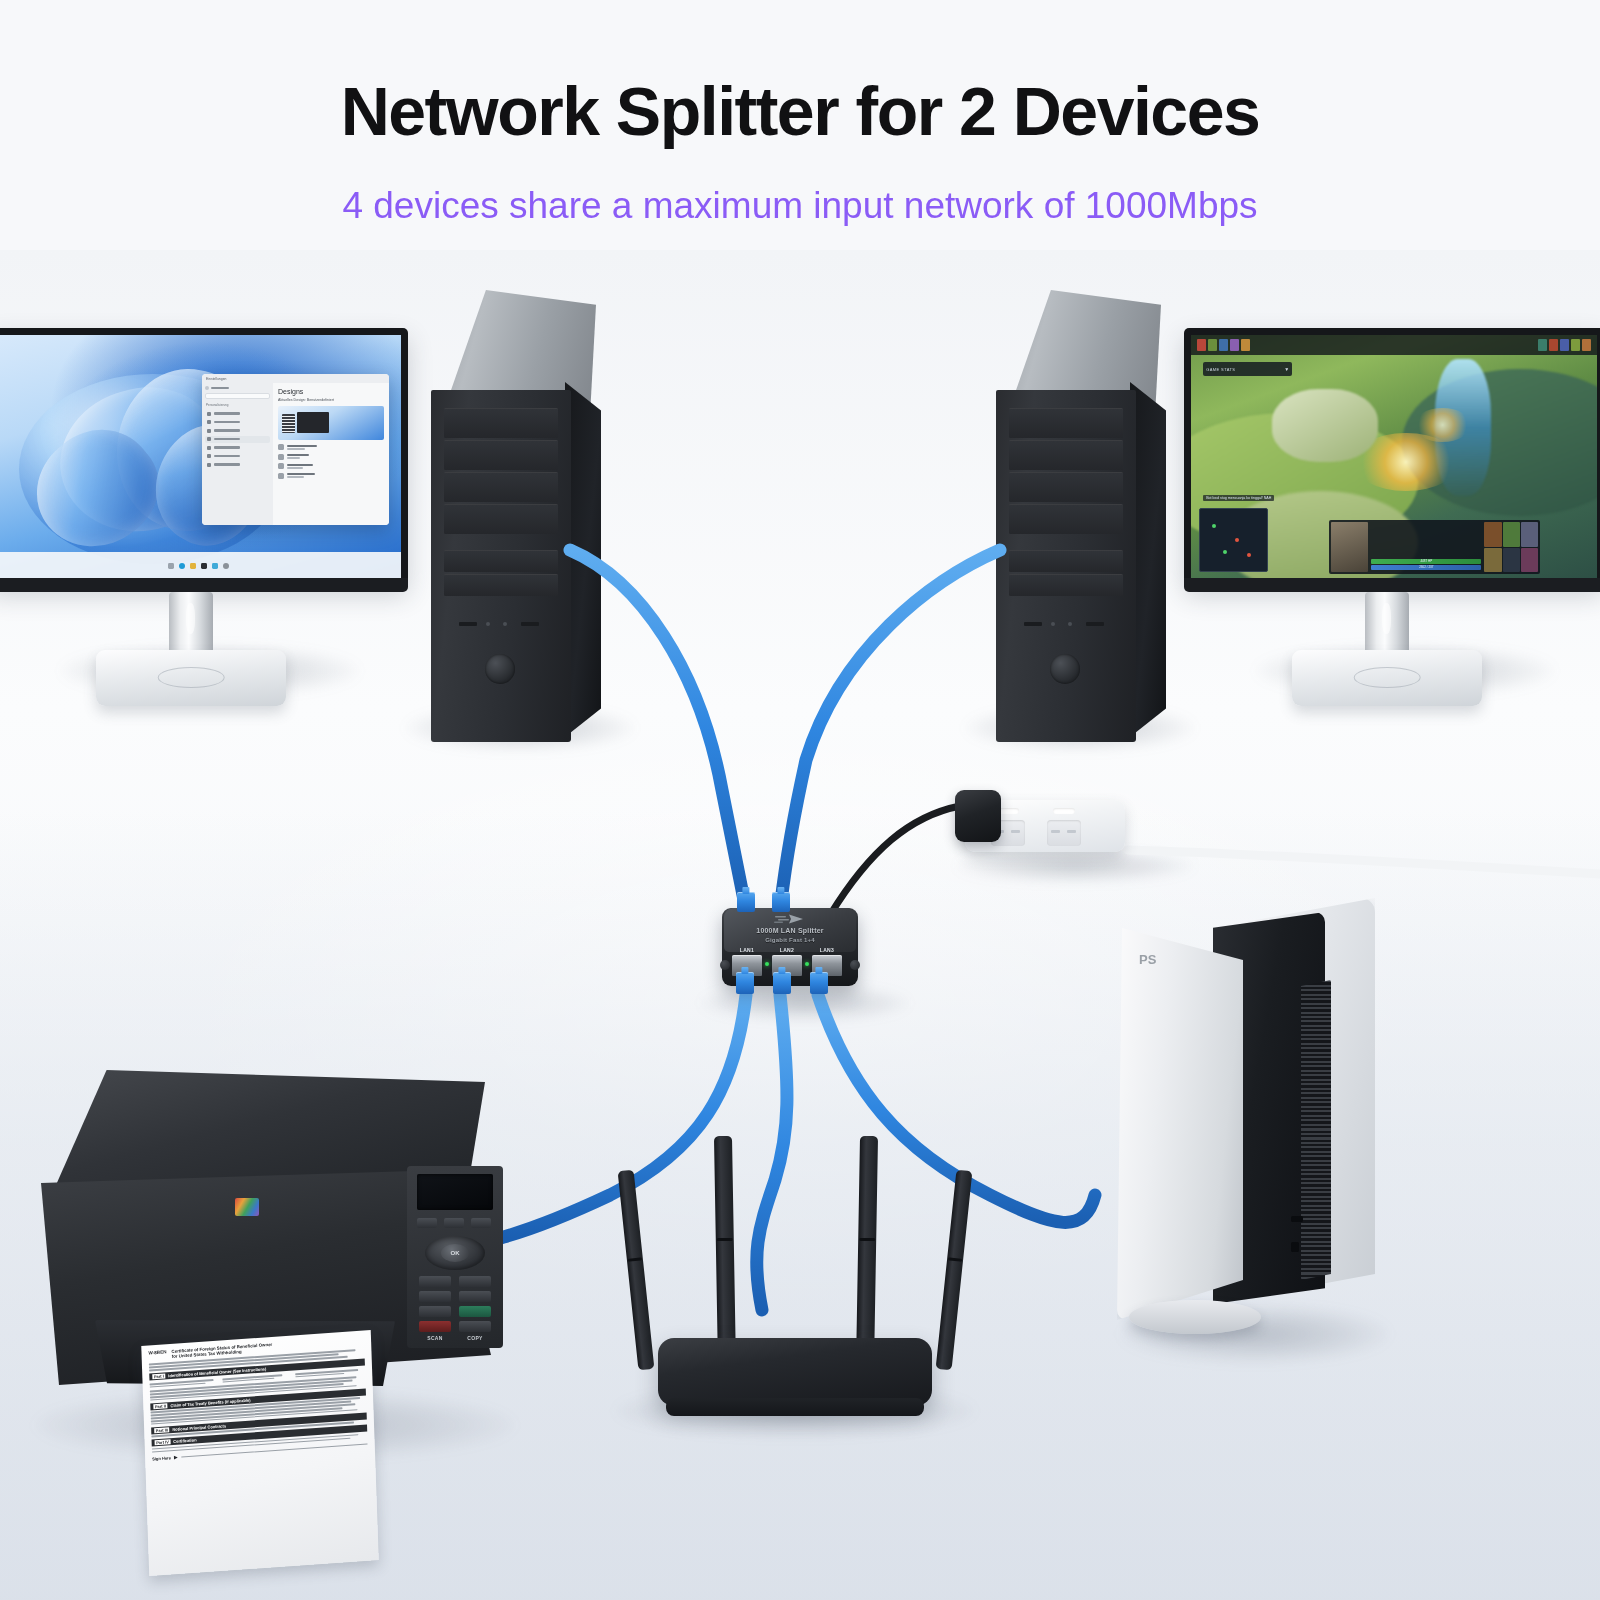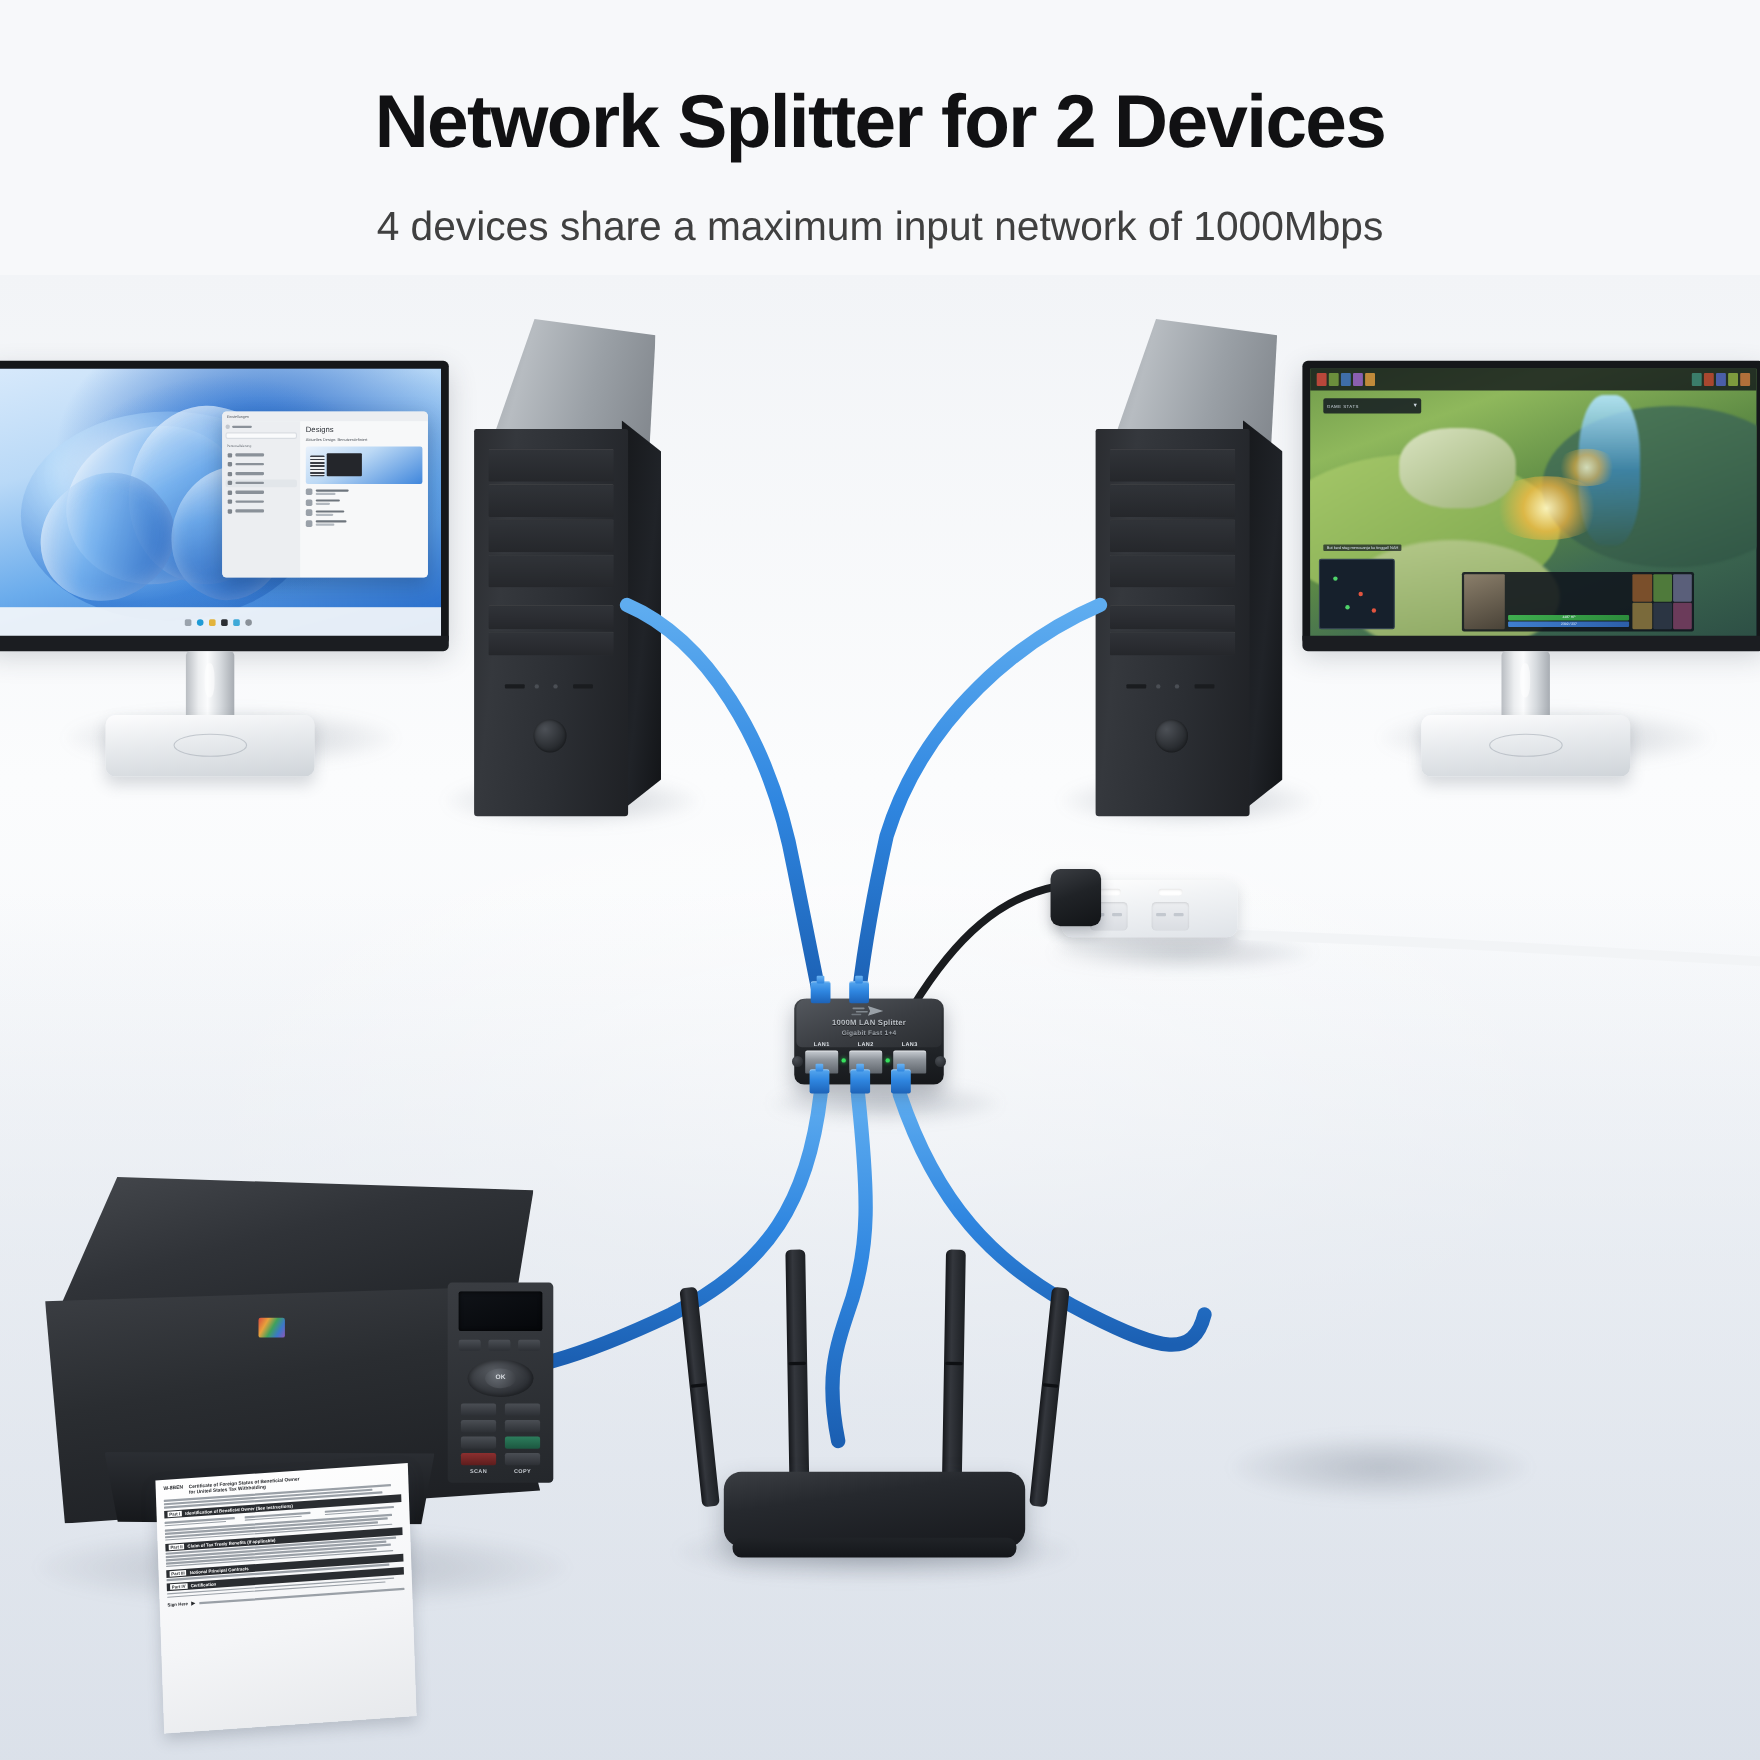--- a/index.html
+++ b/index.html
@@ -14,21 +14,21 @@
   
   .headline {
     position: absolute; top: 72px; left: 0; width: 1600px;
     text-align: center;
     font-size: 68px; font-weight: 700; letter-spacing: -1.5px;
     color: #111113;
   }
   .subhead {
     position: absolute; top: 185px; left: 0; width: 1600px;
     text-align: center;
-    font-size: 37px; font-weight: 400; color: #404040;
+    font-size: 37px; font-weight: 400; color: #8b5cf6;
   }
 
   
   .scene {
     position: absolute; top: 250px; left: 0; width: 1600px; height: 1350px;
     background:
       radial-gradient(ellipse 900px 420px at 800px 760px, #ffffff 0%, rgba(255,255,255,0) 70%),
       linear-gradient(180deg, #f2f4f7 0%, #fbfcfd 34%, #f4f6f9 70%, #eef0f4 100%);
   }
   .floor-shade {
@@ -821,14 +821,24 @@
 
   <div class="obj" style="left:610px; top:880px; width:370px; height:290px;">
     <div class="antenna" style="left:18px; top:40px; width:16px; height:200px; transform:rotate(-6deg);"></div>
     <div class="antenna" style="left:106px; top:6px; width:18px; height:232px; transform:rotate(-1deg);"></div>
     <div class="antenna" style="left:248px; top:6px; width:18px; height:232px; transform:rotate(1deg);"></div>
     <div class="antenna" style="left:336px; top:40px; width:16px; height:200px; transform:rotate(6deg);"></div>
     <div class="router-body" style="left:48px; top:208px; width:274px; height:68px;"></div>
     <div class="router-base" style="left:56px; top:268px; width:258px; height:18px;"></div>
   </div>
 
+  <div class="obj" style="left:1095px; top:640px; width:320px; height:470px;">
+    <div class="ps5-back" style="left:150px; top:8px; width:130px; height:400px; clip-path: polygon(0 6%, 100% 0%, 100% 94%, 0 100%);"></div>
+    <div class="ps5-core" style="left:118px; top:22px; width:112px; height:392px; clip-path: polygon(0 4%, 100% 0%, 100% 96%, 0 100%);"></div>
+    <div class="ps5-vent" style="left:206px; top:90px; width:30px; height:300px; clip-path: polygon(0 2%, 100% 0%, 100% 98%, 0 100%);"></div>
+    <div class="ps5-front" style="left:22px; top:30px; width:126px; height:400px; clip-path: polygon(4% 2%, 100% 10%, 100% 90%, 0 100%);"></div>
+    <div class="ps5-logo" style="left:44px; top:62px;">PS</div>
+    <div class="ps5-port" style="left:196px; top:326px; width:12px; height:6px;"></div>
+    <div class="ps5-port" style="left:196px; top:352px; width:8px; height:10px;"></div>
+    <div class="ps5-stand" style="left:34px; top:410px; width:132px; height:34px;"></div>
+  </div>
 
 </div>
 
 </body></html>

